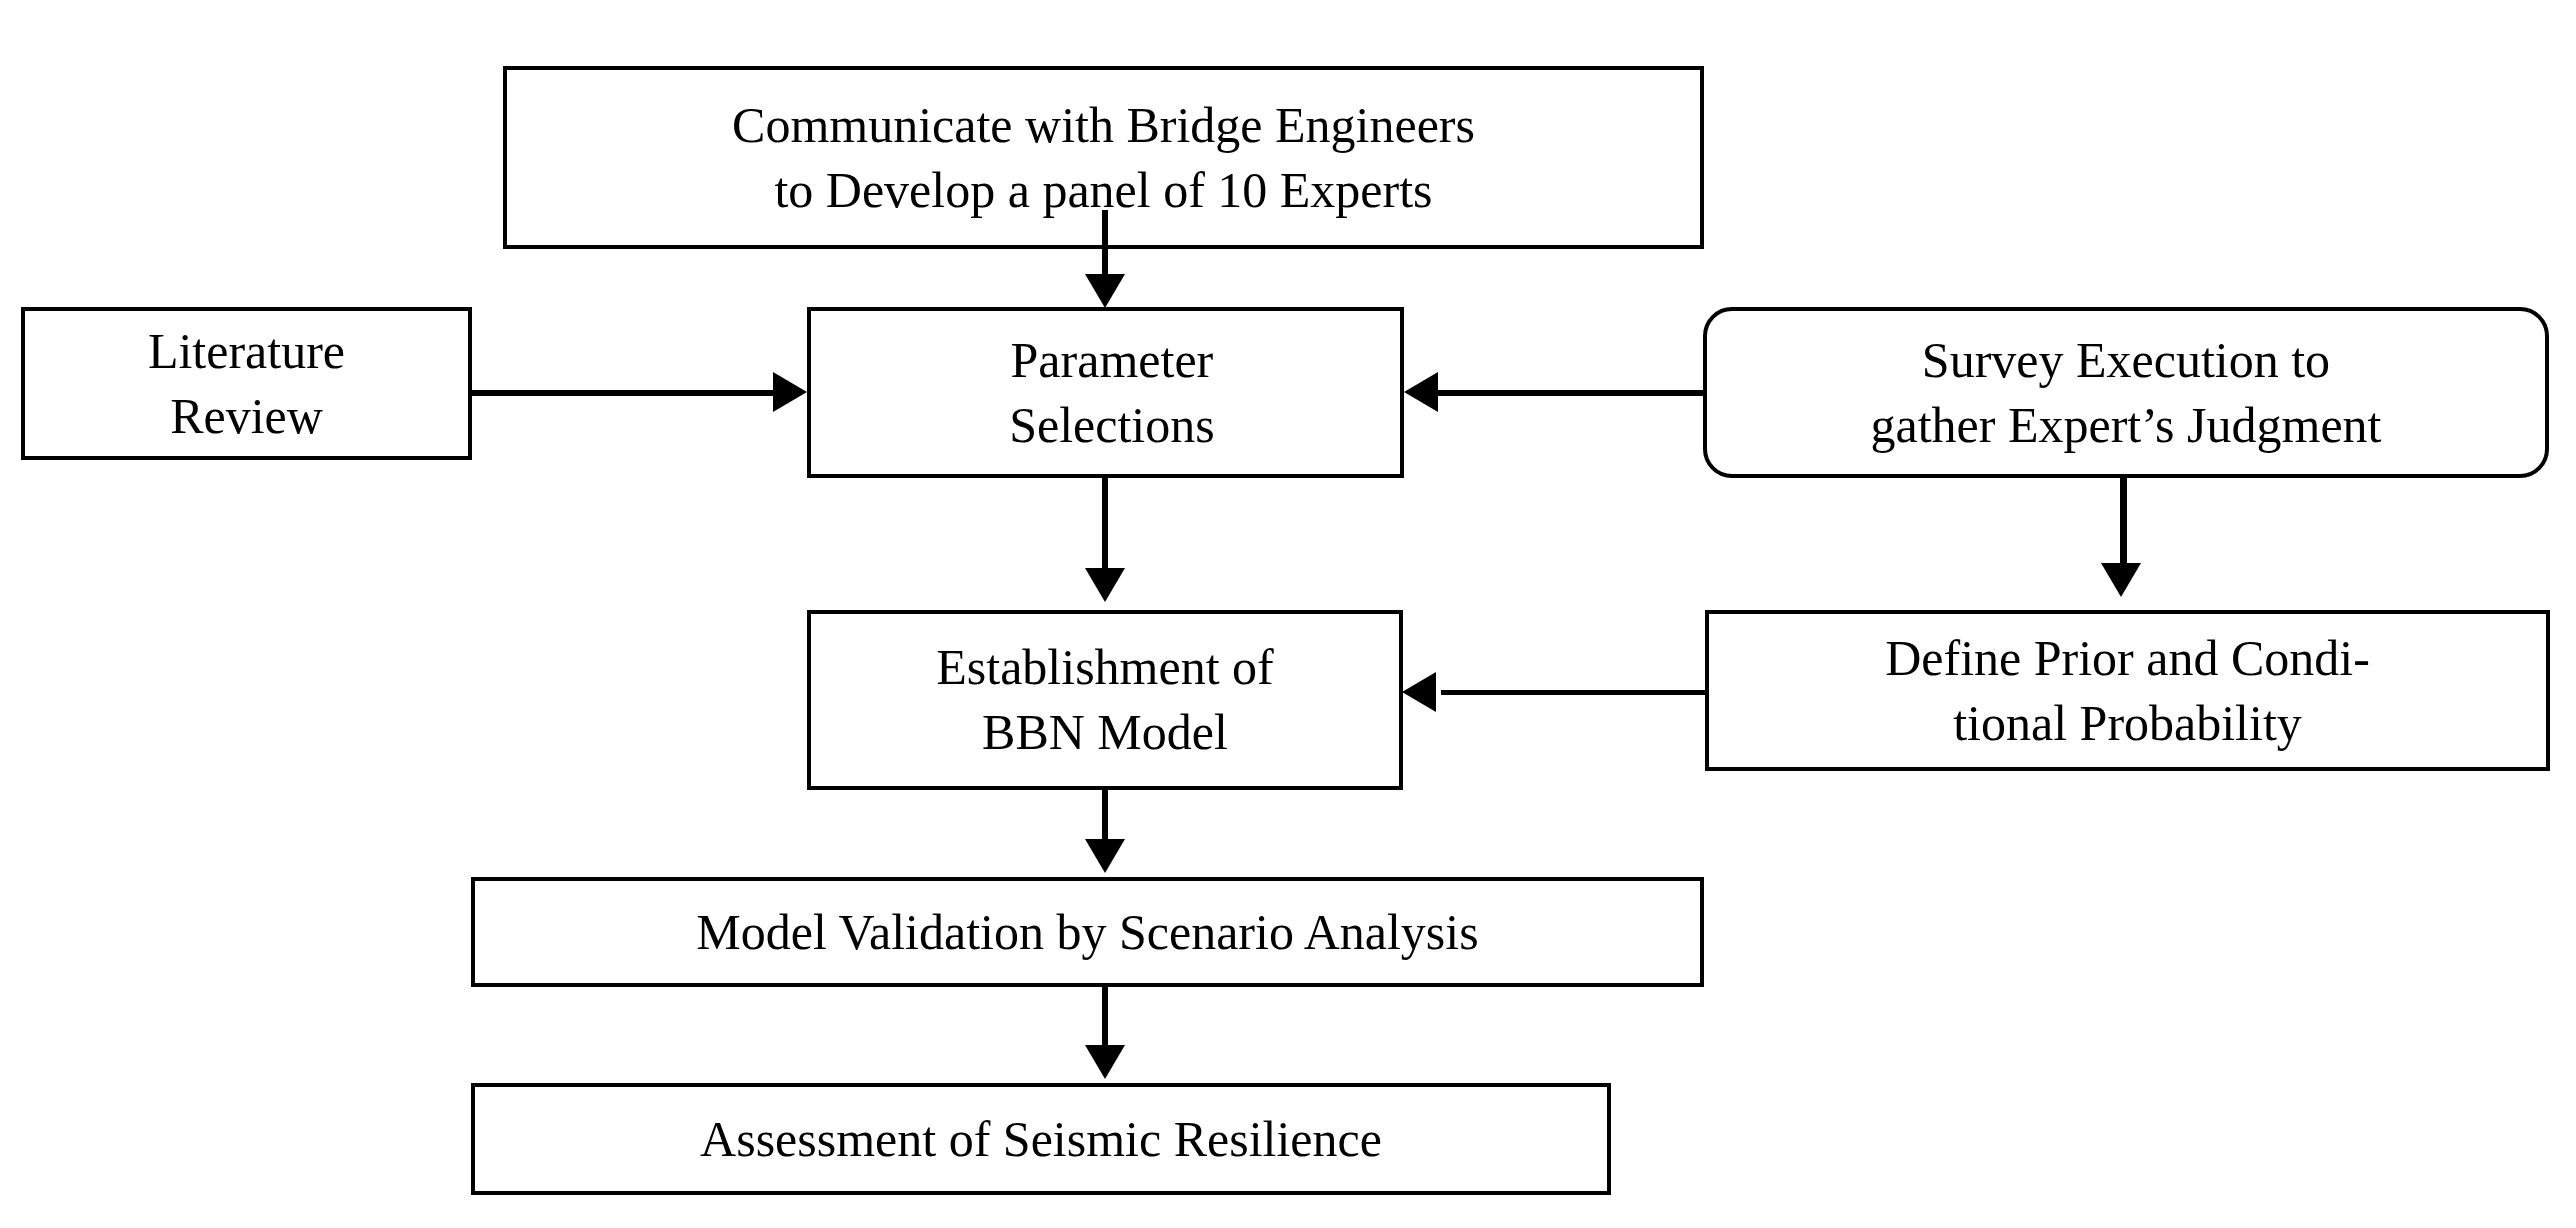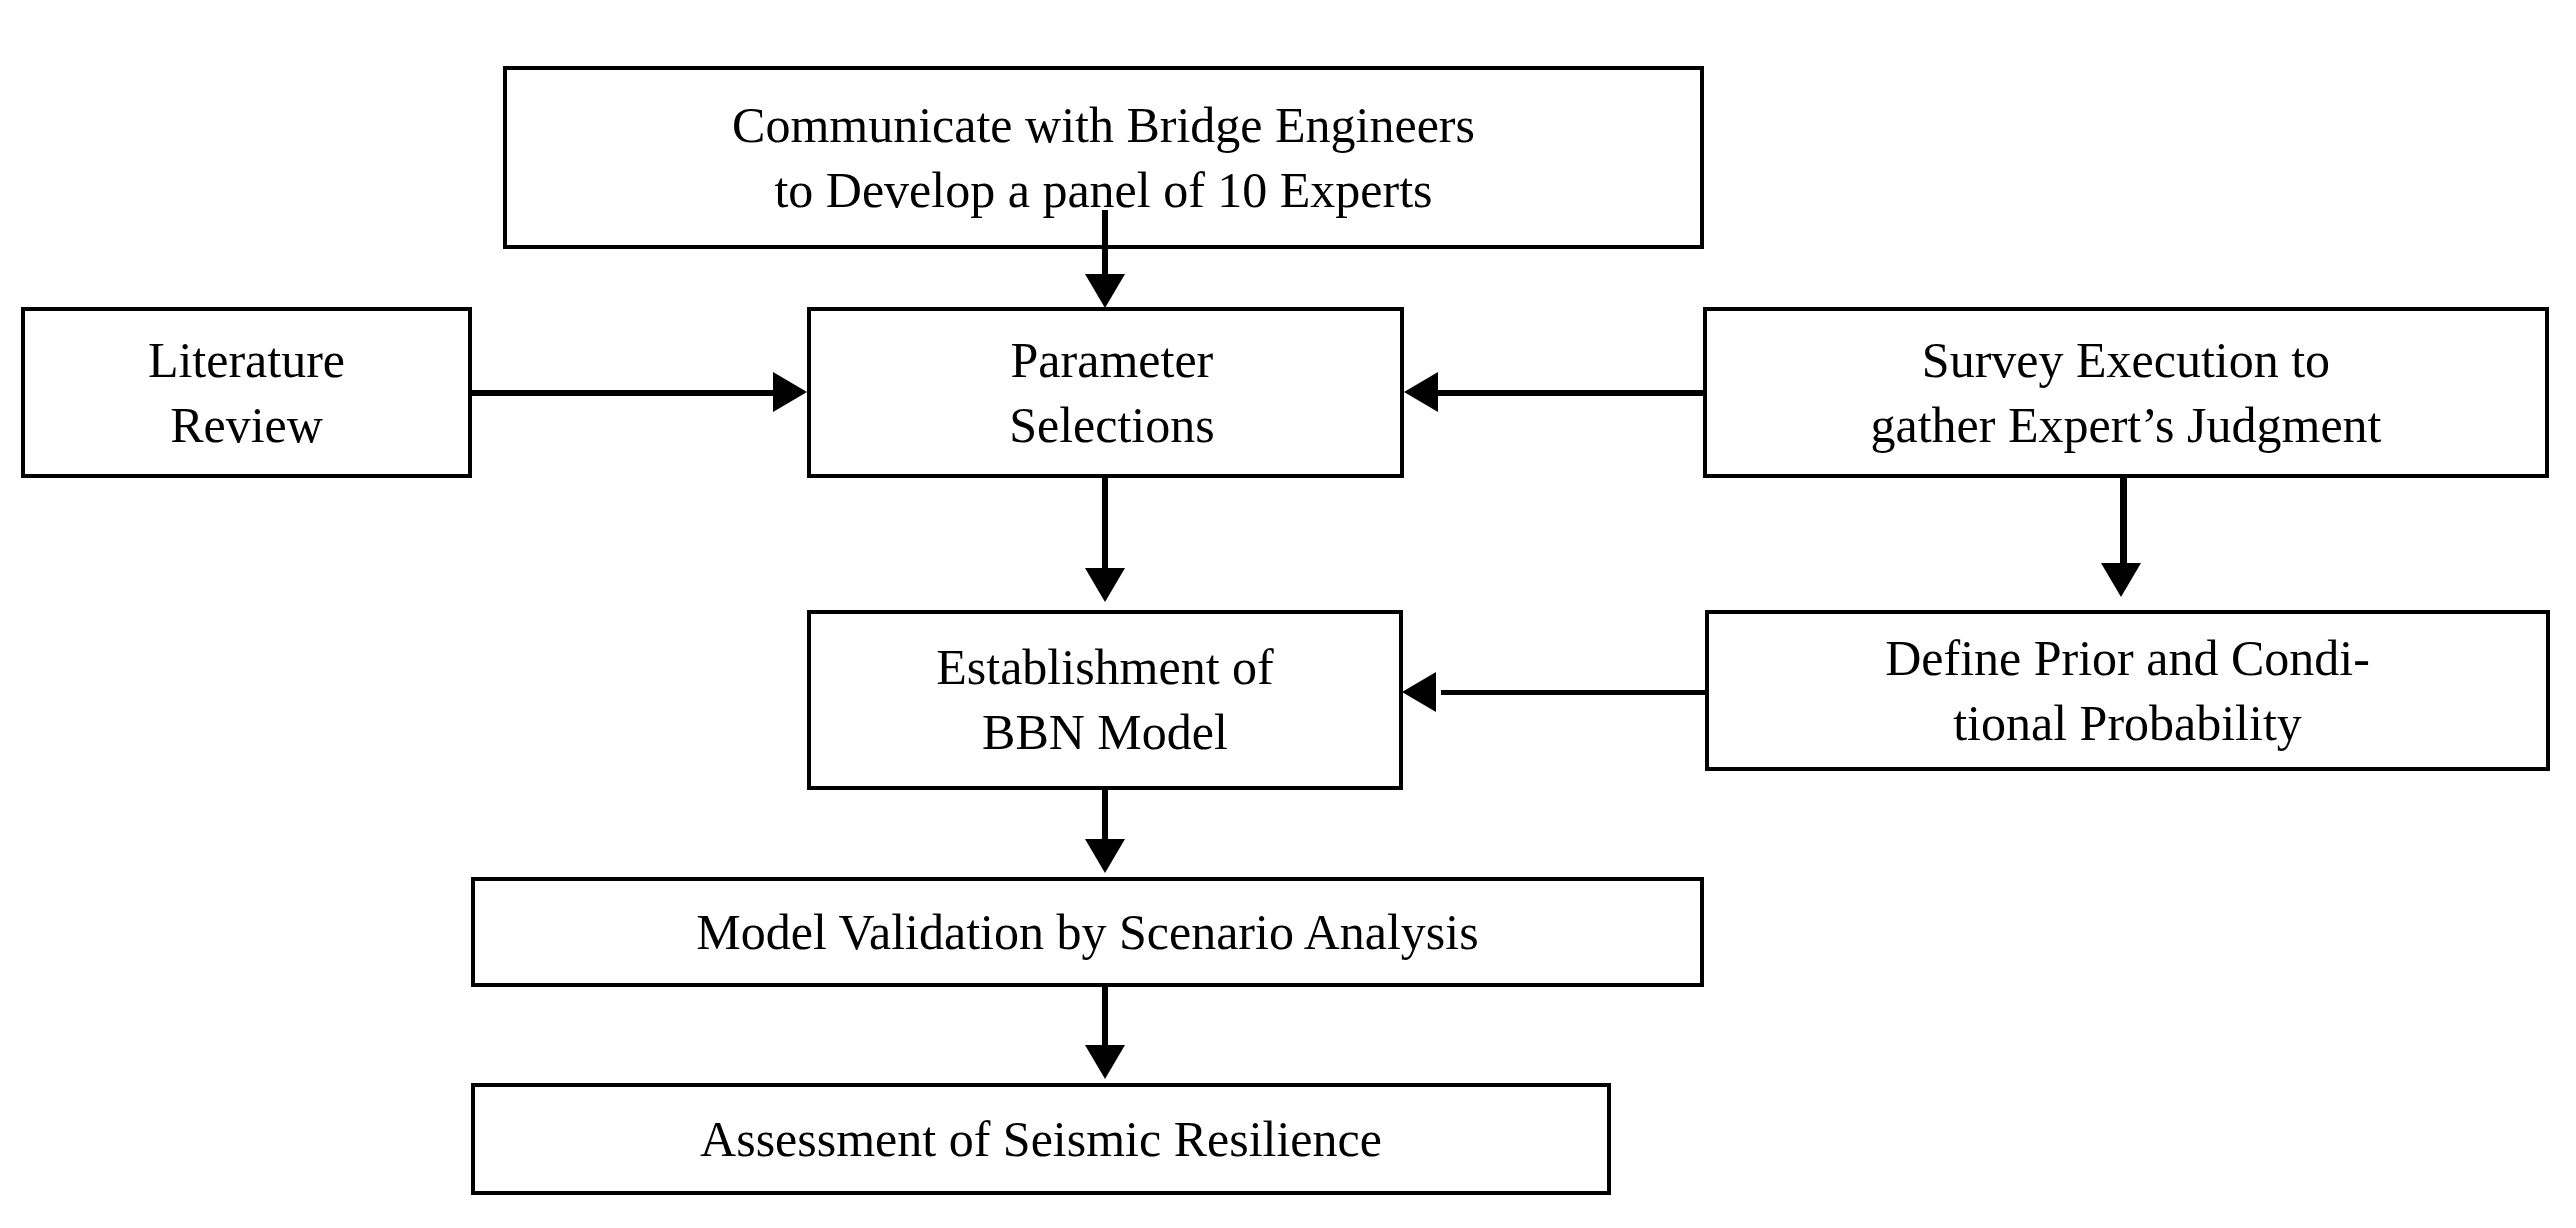--- a/index.html
+++ b/index.html
@@ -25,23 +25,23 @@
     justify-content: center;
     text-align: center;
     color: #000000;
     font-size: 50px;
     line-height: 1.30;
     padding: 0 11.2px;
     white-space: pre-line;
   }
   
   #node-communicate   { left: 503px;  top: 26.4px;   width: 1201px; height: 183px; margin-top: 40px; }
-  #node-literature    { left: 21px;   top: 307px;  width: 451px;  height: 171px; }
+  #node-literature    { left: 21px;   top: 307px;  width: 451px;  height: 153px; }
   #node-parameter     { left: 807px; top: 307px;  width: 597px;  height: 171px; padding-left: 24px; }
-  #node-survey        { left: 1703px; top: 307px;  width: 846px; height: 171px; }
+  #node-survey        { left: 1703px; top: 307px;  width: 846px; height: 171px; border-radius: 29px; }
   #node-bbn           { left: 807px; top: 610px;  width: 596px;  height: 180px; }
   #node-prior         { left: 1705px; top: 610px;  width: 845px; height: 161px; }
   #node-validation    { left: 471px;  top: 877px; width: 1233px; height: 110px; }
   #node-assessment    { left: 471px;  top: 1083px; width: 1140px; height: 112px; }
 
   
   .edge-line {
     position: absolute;
     background: #000000;
   }

